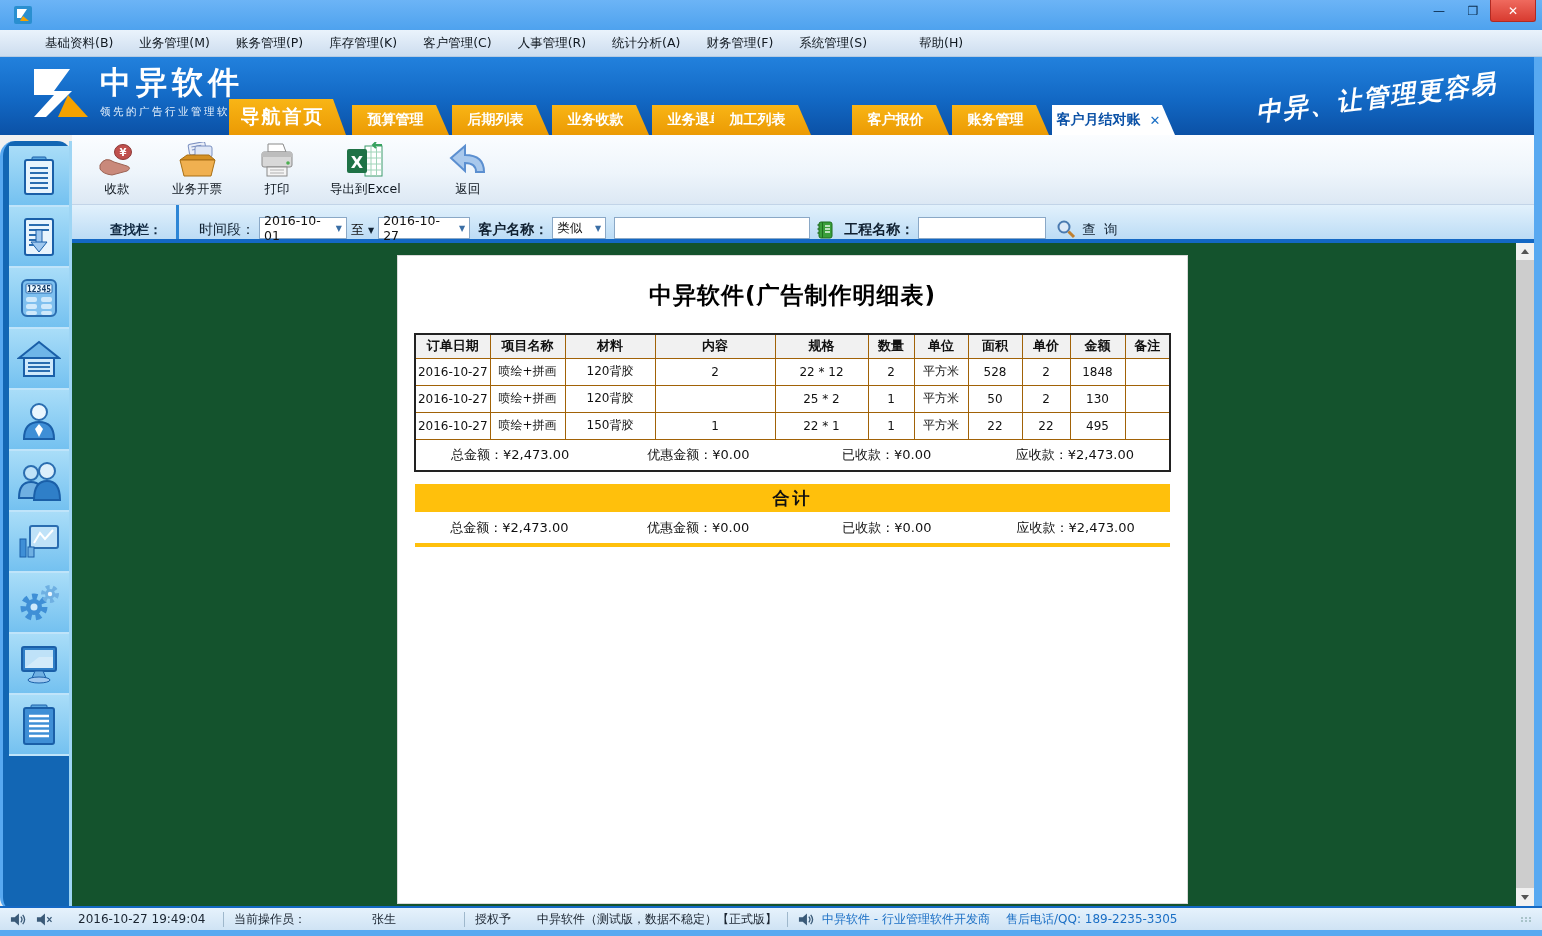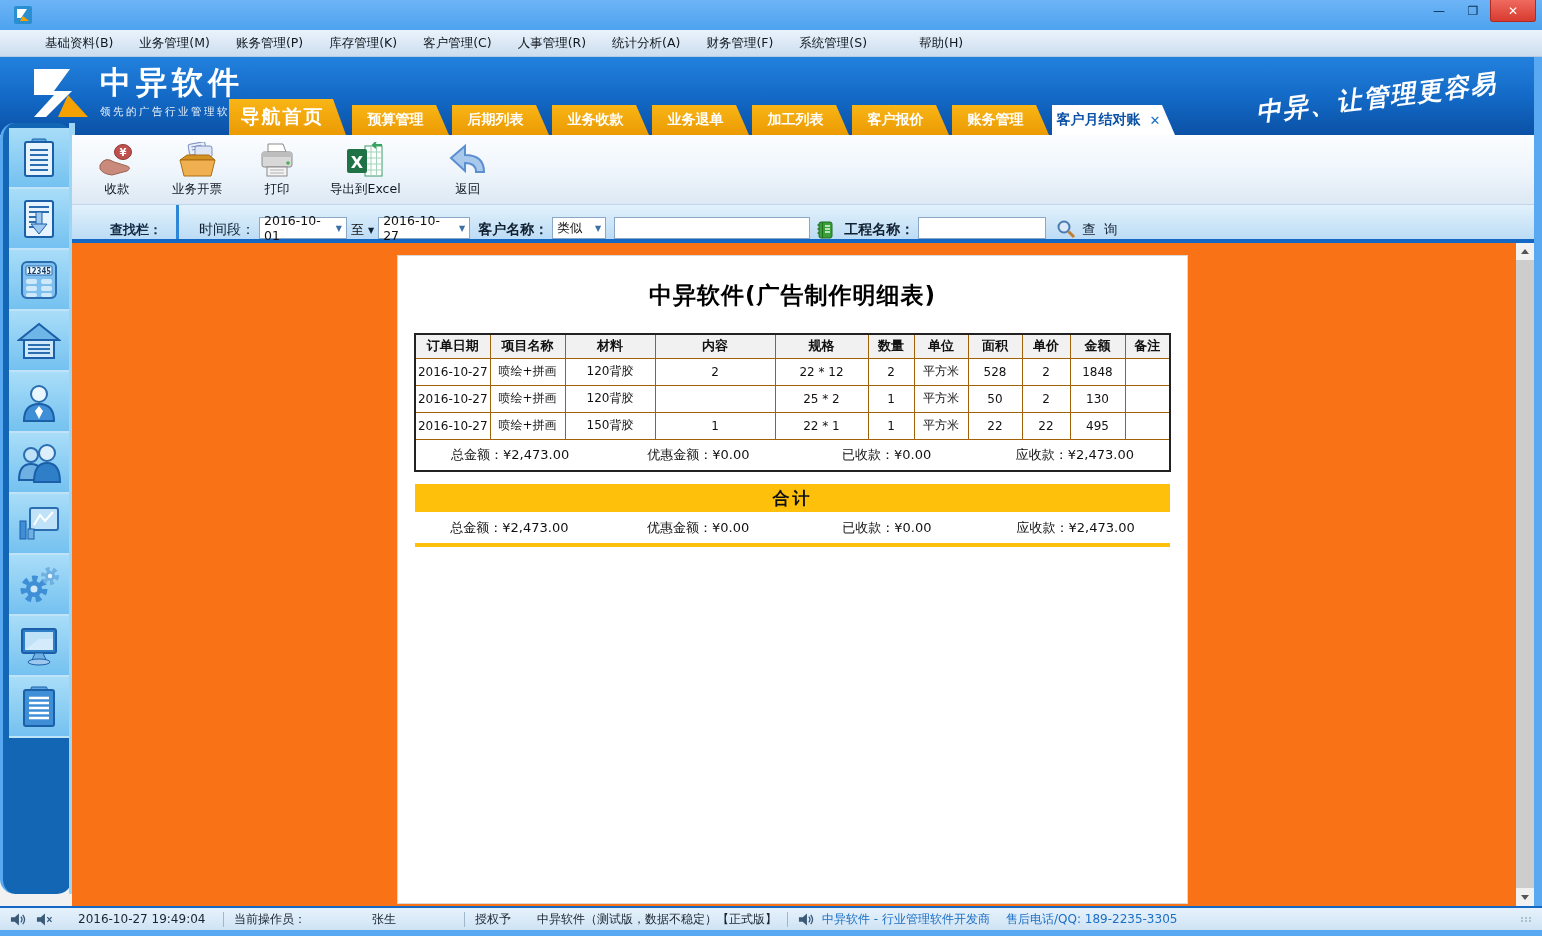--- a/index.html
+++ b/index.html
@@ -36,21 +36,21 @@
 
   
   .tab { position:absolute; bottom:0; height:30px; display:flex; align-items:center; justify-content:center;
          background:linear-gradient(180deg,#f9b515,#eb9a04); color:#fff; font-weight:bold; font-size:14px;
          clip-path:polygon(0 0, calc(100% - 13px) 0, 100% 100%, 0 100%); padding-right:10px; cursor:default; }
   .tab-home { left:229px; width:117px; height:36px; font-size:19px; letter-spacing:2px; }
   .tab-active { background:#fff; color:#0b51a6; gap:9px; }
   .tab-close { color:#1b6fc5; font-weight:bold; font-size:13px; }
 
   
-  .sidebar { position:absolute; left:0; top:123px; width:72px; height:771px; background:#1266b4;
+  .sidebar { position:absolute; left:0; top:141px; width:72px; height:771px; background:#1266b4;
              border-left:3px solid #58a9f1;border-radius:15px; }
   .side-cells { position:absolute; left:6px; top:5px; width:60px; }
   .side-cell { width:60px; height:61px; border-bottom:2px solid #bfe4fa;
                background:linear-gradient(180deg,#a9ddf8,#74c1f0); display:flex; align-items:center; justify-content:center; }
   .side-gap { position:absolute; left:66px; top:0; width:6px; height:771px; background:#9ed5f4; }
 
   
   .toolbar { position:absolute; left:72px; top:135px; width:1462px; height:70px;
              background:linear-gradient(180deg,#fbfdff 0%,#eef5fb 55%,#dce8f4 100%);
              border-bottom:1px solid #c2d4e8; display:flex; align-items:center; padding-left:18px; gap:26px; }
@@ -67,21 +67,21 @@
   .sb-label.bold { font-weight:bold; }
   .combo { background:#fff; border:1px solid #8aa8c6; height:22px; display:flex; align-items:center;
            padding:0 4px; font-size:12.5px; gap:6px; }
   .combo .arr { color:#3a6ea5; font-size:8px; }
   .combo-flat { display:flex; align-items:center; gap:4px; font-size:13px; margin:0 4px; }
   .combo-flat .arr { color:#123; font-size:8px; }
   .txt-input { background:#fff; border:1px solid #8aa8c6; height:22px; font-size:12px; padding:0 4px; }
   .query-label { font-size:13.5px; color:#102030; margin-left:6px; letter-spacing:2px; }
 
   
-  .content { position:absolute; left:72px; top:243px; width:1444px; height:663px; background:#f97316; }
+  .content { position:absolute; left:72px; top:243px; width:1444px; height:663px; background:#14532d; }
   .panel { position:absolute; left:325px; top:12px; width:791px; height:649px; background:#fff; border:1px solid #d9d9d9; }
   .report-title { text-align:center; padding-top:24px; font-size:23px; font-weight:bold; color:#000; letter-spacing:1px; }
 
   .report-table { border-collapse:collapse; margin:22px auto 0 auto; table-layout:fixed; width:755px;
                   border:2px solid #222; }
   .report-table th, .report-table td { border:1px solid #a16207; text-align:center; font-size:12px; overflow:hidden; white-space:nowrap; }
   .report-table th { height:24px; background:#f1f1f1; font-size:13px; font-weight:bold; }
   .report-table td { height:27px; background:#fff; }
   .sumcell { height:32px !important; }
   .sumflex { display:flex; width:100%; }
@@ -156,21 +156,21 @@
         <div class="logo-tagline">领先的广告行业管理软件研发商</div>
       </div>
     </div>
     <div class="slogan">中异、让管理更容易</div>
 
     <div class="tab tab-home">导航首页</div>
     <div class="tab" style="left:352px;width:97px">预算管理</div>
     <div class="tab" style="left:452px;width:97px">后期列表</div>
     <div class="tab" style="left:552px;width:97px">业务收款</div>
     <div class="tab" style="left:652px;width:97px">业务退单</div>
-    <div class="tab" style="left:752px;width:97px">加工列表</div>
+    <div class="tab" style="left:714px;width:97px">加工列表</div>
     <div class="tab" style="left:852px;width:97px">客户报价</div>
     <div class="tab" style="left:952px;width:97px">账务管理</div>
     <div class="tab tab-active" style="left:1052px;width:123px">
       <span>客户月结对账</span>
       <span class="tab-close">✕</span>
     </div>
   </div>
 
   <div class="sidebar">
     <div class="side-gap"></div>

